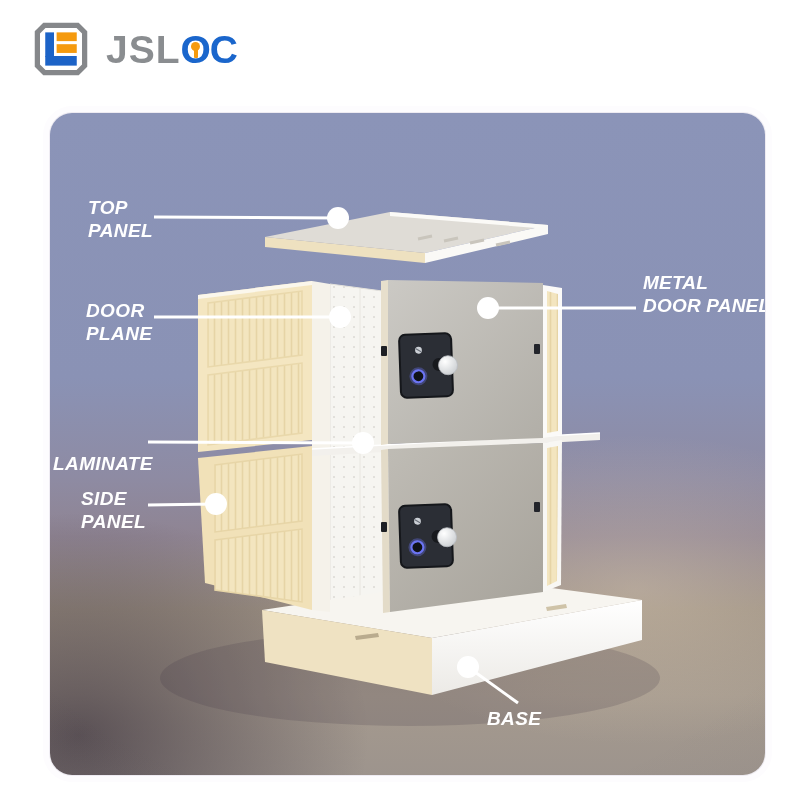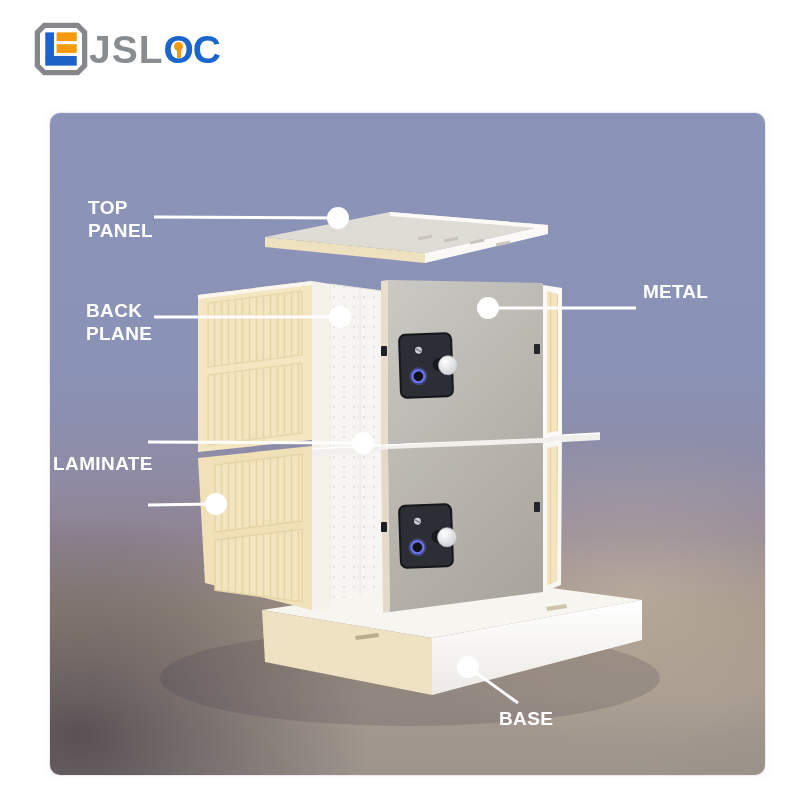--- a/index.html
+++ b/index.html
@@ -1,45 +1,46 @@
 <!DOCTYPE html>
 <html><head>
 <meta charset="utf-8">
 <style>
   html,body{margin:0;padding:0}
   body{
     width:800px;height:800px;background:#ffffff;position:relative;overflow:hidden;
     font-family:"Liberation Sans",sans-serif;
   }
   
-  .logo{position:absolute;left:33px;top:21px;display:flex;align-items:center;}
+  .logo{position:absolute;left:33px;top:21px;display:flex;align-items:center;gap:17px}
   .logo-mark{width:56px;height:56px}
   .wordmark{display:flex;align-items:center;font-size:39px;font-weight:bold;
     color:#8a8d90;letter-spacing:1px;line-height:1}
   .wordmark .oc{color:#1a66cc;position:relative;letter-spacing:-1px;padding-right:2px}
   .keyhole-dot{position:absolute;left:10px;top:12px;width:9px;height:9px;border-radius:50%;background:#f59a0e}
   .keyhole-stem{position:absolute;left:13px;top:19px;width:4px;height:9px;background:#f59a0e;border-radius:1px}
   
   .scene{
-    position:absolute;left:50px;top:113px;width:715px;height:662px;border-radius:10px;overflow:hidden;
+    position:absolute;left:50px;top:113px;width:715px;height:662px;border-radius:22px;overflow:hidden;
     box-shadow:0 0 0 1px #eeebf2, 0 0 0 7px #fdfcfe;
     background:
       radial-gradient(120% 120% at 50% 35%, rgba(0,0,0,0) 58%, rgba(40,40,60,0.10) 100%),
       radial-gradient(62% 36% at 82% 72%, rgba(224,207,183,0.40) 0%, rgba(224,207,183,0) 65%),
       radial-gradient(58% 48% at 4% 94%, rgba(43,34,48,0.60) 0%, rgba(43,34,48,0) 70%),
       linear-gradient(180deg,#8b94b8 0%,#8a92b5 40%,#8e8ba3 55%,#8f8492 64%,#9c9083 75%,#a59a8e 88%,#9d948d 100%);
+    font-style: italic;
   }
   .scene svg{position:absolute;left:0;top:0}
   .callout{position:absolute;color:#ffffff;font-weight:bold;font-size:19px;line-height:23px;letter-spacing:.4px;white-space:nowrap}
   .c-top{left:38px;top:83px}
   .c-back{left:36px;top:186px}
-  .c-metal{left:593px;top:167px;letter-spacing:.2px}
+  .c-metal{left:593px;top:158px;letter-spacing:.2px}
   .c-laminate{left:3px;top:339px}
   .c-side{left:31px;top:374px}
-  .c-base{left:449px;top:594px}
+  .c-base{left:437px;top:594px}
 </style>
 </head>
 <body>
 
 <div class="logo">
   <div class="logo-mark">
     <svg width="56" height="56" viewBox="0 0 64 64">
       <path d="M13 5 H51 L59 13 V51 L51 59 H13 L5 51 V13 Z" fill="#ffffff" stroke="#85878a" stroke-width="6" stroke-linejoin="miter"></path>
       <rect x="14" y="13" width="10" height="28" fill="#1c63c7"></rect>
       <rect x="27" y="13" width="23" height="10" fill="#f59a0e"></rect>
@@ -179,25 +180,30 @@
       <circle cx="166" cy="391" r="11"></circle>
       <circle cx="418" cy="554" r="11"></circle>
     </g>
   </svg>
 
   <div class="callout c-top">
     <div>TOP</div>
     <div>PANEL</div>
   </div>
   <div class="callout c-back">
-    <div>BACK</div>
+    <div>DOOR</div>
     <div>PLANE</div>
   </div>
   <div class="callout c-metal">
     <div>METAL</div>
+    <div>DOOR PANEL</div>
   </div>
   <div class="callout c-laminate">
     <div>LAMINATE</div>
   </div>
+  <div class="callout c-side">
+    <div>SIDE</div>
+    <div>PANEL</div>
+  </div>
   <div class="callout c-base">
     <div>BASE</div>
   </div>
 </div>
 
 </body></html>

